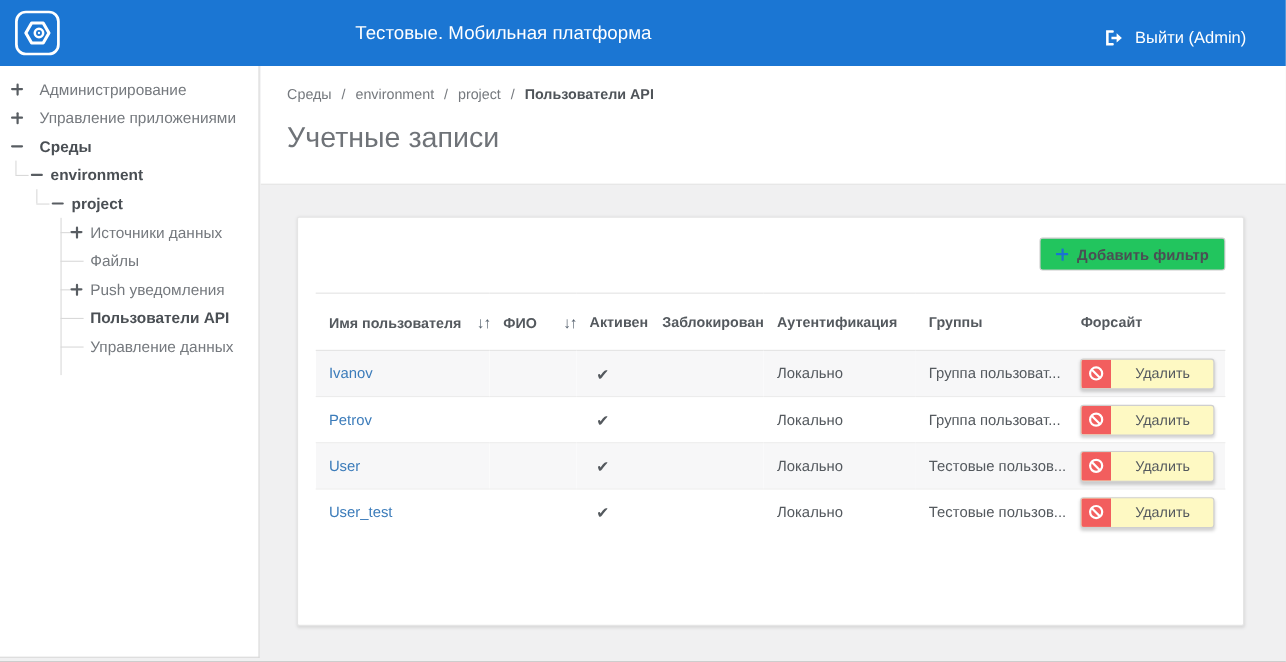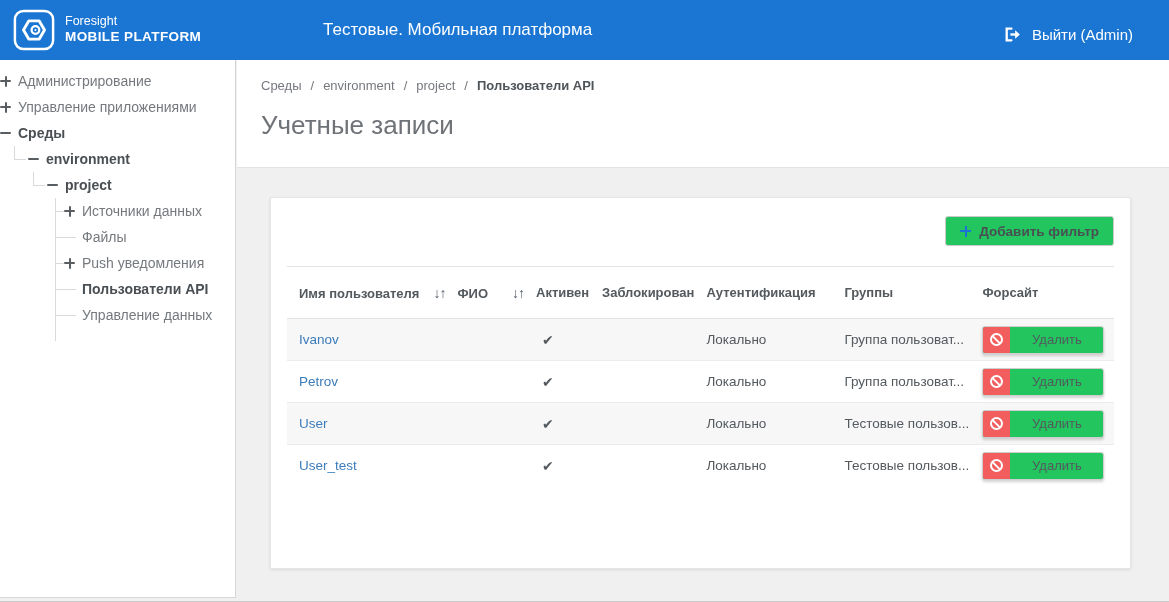--- a/index.html
+++ b/index.html
@@ -13,21 +13,21 @@
   .brand-line1 { font-size:12.5px; font-weight:400; }
   .brand-line2 { font-size:13.5px; font-weight:700; letter-spacing:.4px; }
   .header-title { position:absolute; left:323px; top:0; height:60px; display:flex; align-items:center; font-size:17px; }
   .logout { position:absolute; right:36px; top:4px; height:60px; display:flex; align-items:center; gap:10px; cursor:pointer; font-size:15px; }
 
   
   .sidebar { position:absolute; top:60px; left:0; width:236px; height:538px; background:#fff; border-right:1px solid #d6d6d6; border-bottom:1px solid #d6d6d6; }
   .tree { position:relative; padding-top:8px; }
   .tree-row { position:relative; height:26px; display:flex; align-items:center; font-size:14px; color:#75797e; cursor:pointer; }
   .tree-row.bold { font-weight:700; color:#4a4f54; }
-  .lvl0 { padding-left:0; }
+  .lvl0 { padding-left:10px;gap:8px; }
   .lvl1 { padding-left:28px; }
   .lvl2 { padding-left:47px; }
   .lvl3 { padding-left:64px; }
   .lvl3.noicon { padding-left:82px; }
   .ico { width:11px; height:11px; position:relative; flex:none; margin-right:7px; }
   .ico::before { content:""; position:absolute; left:0; right:0; top:4.5px; height:2px; background:#585d62; border-radius:1px; }
   .ico.plus::after { content:""; position:absolute; top:0; bottom:0; left:4.5px; width:2px; background:#585d62; border-radius:1px; }
   .vline { position:absolute; width:1px; background:#d9d9d9; }
   .lvl1::before, .lvl2::before, .lvl3::before { content:""; position:absolute; top:50%; height:1px; background:#d9d9d9; }
   .lvl1::before { left:14px; width:12px; }
@@ -55,21 +55,21 @@
   thead tr { border-top:1px solid #e3e3e3; border-bottom:1px solid #e3e3e3; }
   th { height:52px; text-align:left; font-size:13px; font-weight:700; color:#54595e; padding-left:12px; white-space:nowrap; }
   .sort-ico { display:inline-block; margin-left:14px; font-size:14px; font-weight:700; color:#56616e; letter-spacing:-1px; cursor:pointer; }
   td { height:42px; font-size:13.5px; color:#54595e; padding-left:12px; white-space:nowrap; overflow:hidden; }
   tbody tr { border-bottom:1px solid #ececec; }
   tbody tr:last-child { border-bottom:none; }
   tbody tr.striped { background:#f7f7f8; }
   .user-link { color:#3c7cba; cursor:pointer; text-decoration:none; }
   .check { font-size:14px; color:#54595e; padding-left:6px; }
 
-  .btn-delete { display:inline-flex; align-items:stretch; height:28px; width:122px; background:#22c55e; border:1px solid #cfcfcf; border-radius:3px; box-shadow:0 2px 3px rgba(0,0,0,.18); cursor:pointer; padding:0; font-family:inherit; overflow:hidden; }
+  .btn-delete { display:inline-flex; align-items:stretch; height:28px; width:122px; background:#fef9c3; border:1px solid #cfcfcf; border-radius:3px; box-shadow:0 2px 3px rgba(0,0,0,.18); cursor:pointer; padding:0; font-family:inherit; overflow:hidden; }
   .btn-delete .red { width:27px; background:#f25e5e; display:flex; align-items:center; justify-content:center; flex:none; }
   .no-ico { width:13px; height:13px; border:2px solid #fff; border-radius:50%; position:relative; }
   .no-ico::before { content:""; position:absolute; left:-1px; top:3.5px; width:11px; height:2px; background:#fff; transform:rotate(45deg); }
   .btn-delete .lbl { flex:1; display:flex; align-items:center; justify-content:center; font-size:13px; color:#54595e; }
 
   .btn-add-user { margin:22px 0 0 10px; height:34px; padding:0 19px; background:#1a73d2; color:#fff; border:none; border-radius:4px; display:inline-flex; align-items:center; gap:11px; font-family:inherit; font-size:15px; cursor:pointer; box-shadow:0 2px 5px rgba(0,0,0,.32); }
   .plus-white { width:12px; height:12px; position:relative; flex:none; }
   .plus-white::before { content:""; position:absolute; left:0; right:0; top:5px; height:2px; background:#fff; }
   .plus-white::after { content:""; position:absolute; top:0; bottom:0; left:5px; width:2px; background:#fff; }
 </style>
@@ -79,24 +79,20 @@
 <div class="page">
 
   <div class="header">
     <div class="brand">
       <svg width="42" height="42" viewBox="0 0 44 44">
         <rect x="2" y="2" width="40" height="40" rx="9" fill="none" stroke="#fff" stroke-width="2.6"></rect>
         <polygon points="33,22 27.5,31.5 16.5,31.5 11,22 16.5,12.5 27.5,12.5" fill="none" stroke="#fff" stroke-width="3" stroke-linejoin="round"></polygon>
         <circle cx="23.5" cy="22" r="4" fill="none" stroke="#fff" stroke-width="2.4"></circle>
         <circle cx="23.5" cy="22" r="1.1" fill="#fff"></circle>
       </svg>
-      <div class="brand-text">
-        <div class="brand-line1">Foresight</div>
-        <div class="brand-line2">MOBILE PLATFORM</div>
-      </div>
     </div>
     <div class="header-title">Тестовые. Мобильная платформа</div>
     <div class="logout">
       <svg width="19" height="19" viewBox="0 0 18 18">
         <path d="M8 3.5H3.5v11H8" fill="none" stroke="#fff" stroke-width="2.2" stroke-linecap="round"></path>
         <line x1="7" y1="9" x2="13.5" y2="9" stroke="#fff" stroke-width="2.2"></line>
         <path d="M11.5 5L16 9l-4.5 4z" fill="#fff"></path>
       </svg>
       <span>Выйти (Admin)</span>
     </div>

